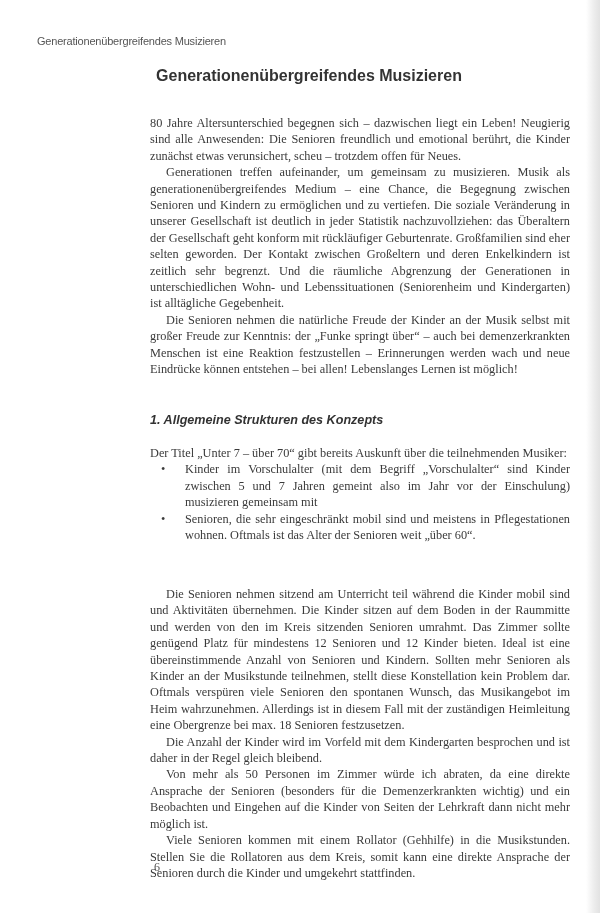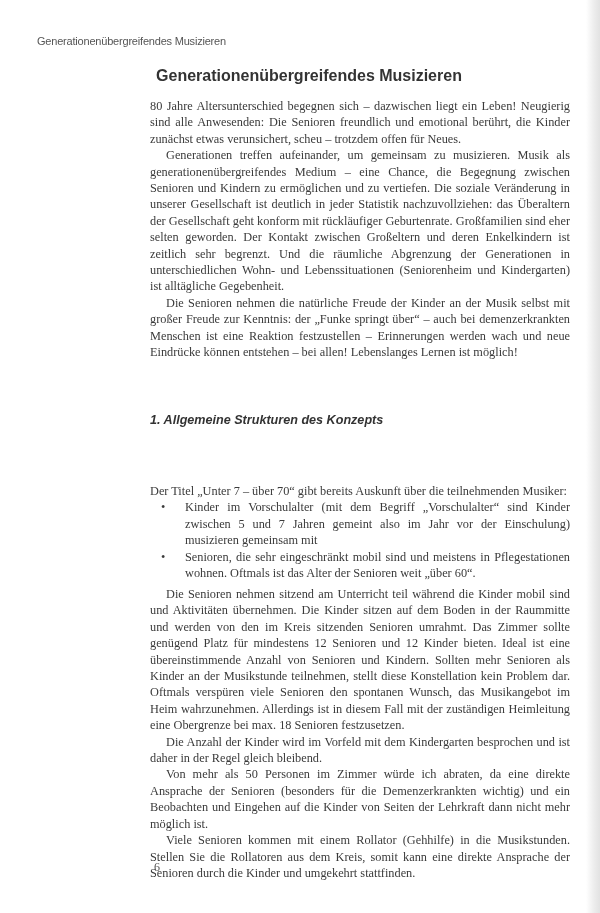--- a/index.html
+++ b/index.html
@@ -27,27 +27,27 @@
     margin: 0;
     padding-left: 18px; box-sizing: border-box;
   }
   .body-text {
     position: absolute; left: 150px; width: 420px;
     font-size: 12.3px; line-height: 16.4px;
     text-align: justify; color: #3a3a3a;
   }
   .body-text p { margin: 0; }
   .body-text p.indent { text-indent: 16px; }
-  #block1 { top: 98px; }
+  #block1 { top: 115px; }
   .section-heading {
     position: absolute; left: 150px; top: 413px;
     font-family: "Liberation Sans", "DejaVu Sans", sans-serif;
     font-weight: bold; font-size: 12.6px; color: #333; margin: 0; font-style: italic;
   }
-  #block2 { top: 445px; margin-top: 38px; }
+  #block2 { top: 445px; }
   ul.bullets {
     margin: 0; padding: 0; list-style: none;
   }
   ul.bullets li {
     position: relative; padding-left: 35px;
   }
   ul.bullets li .bullet {
     position: absolute; left: 11px; top: 0;
   }
   #block3 { top: 586px; }

